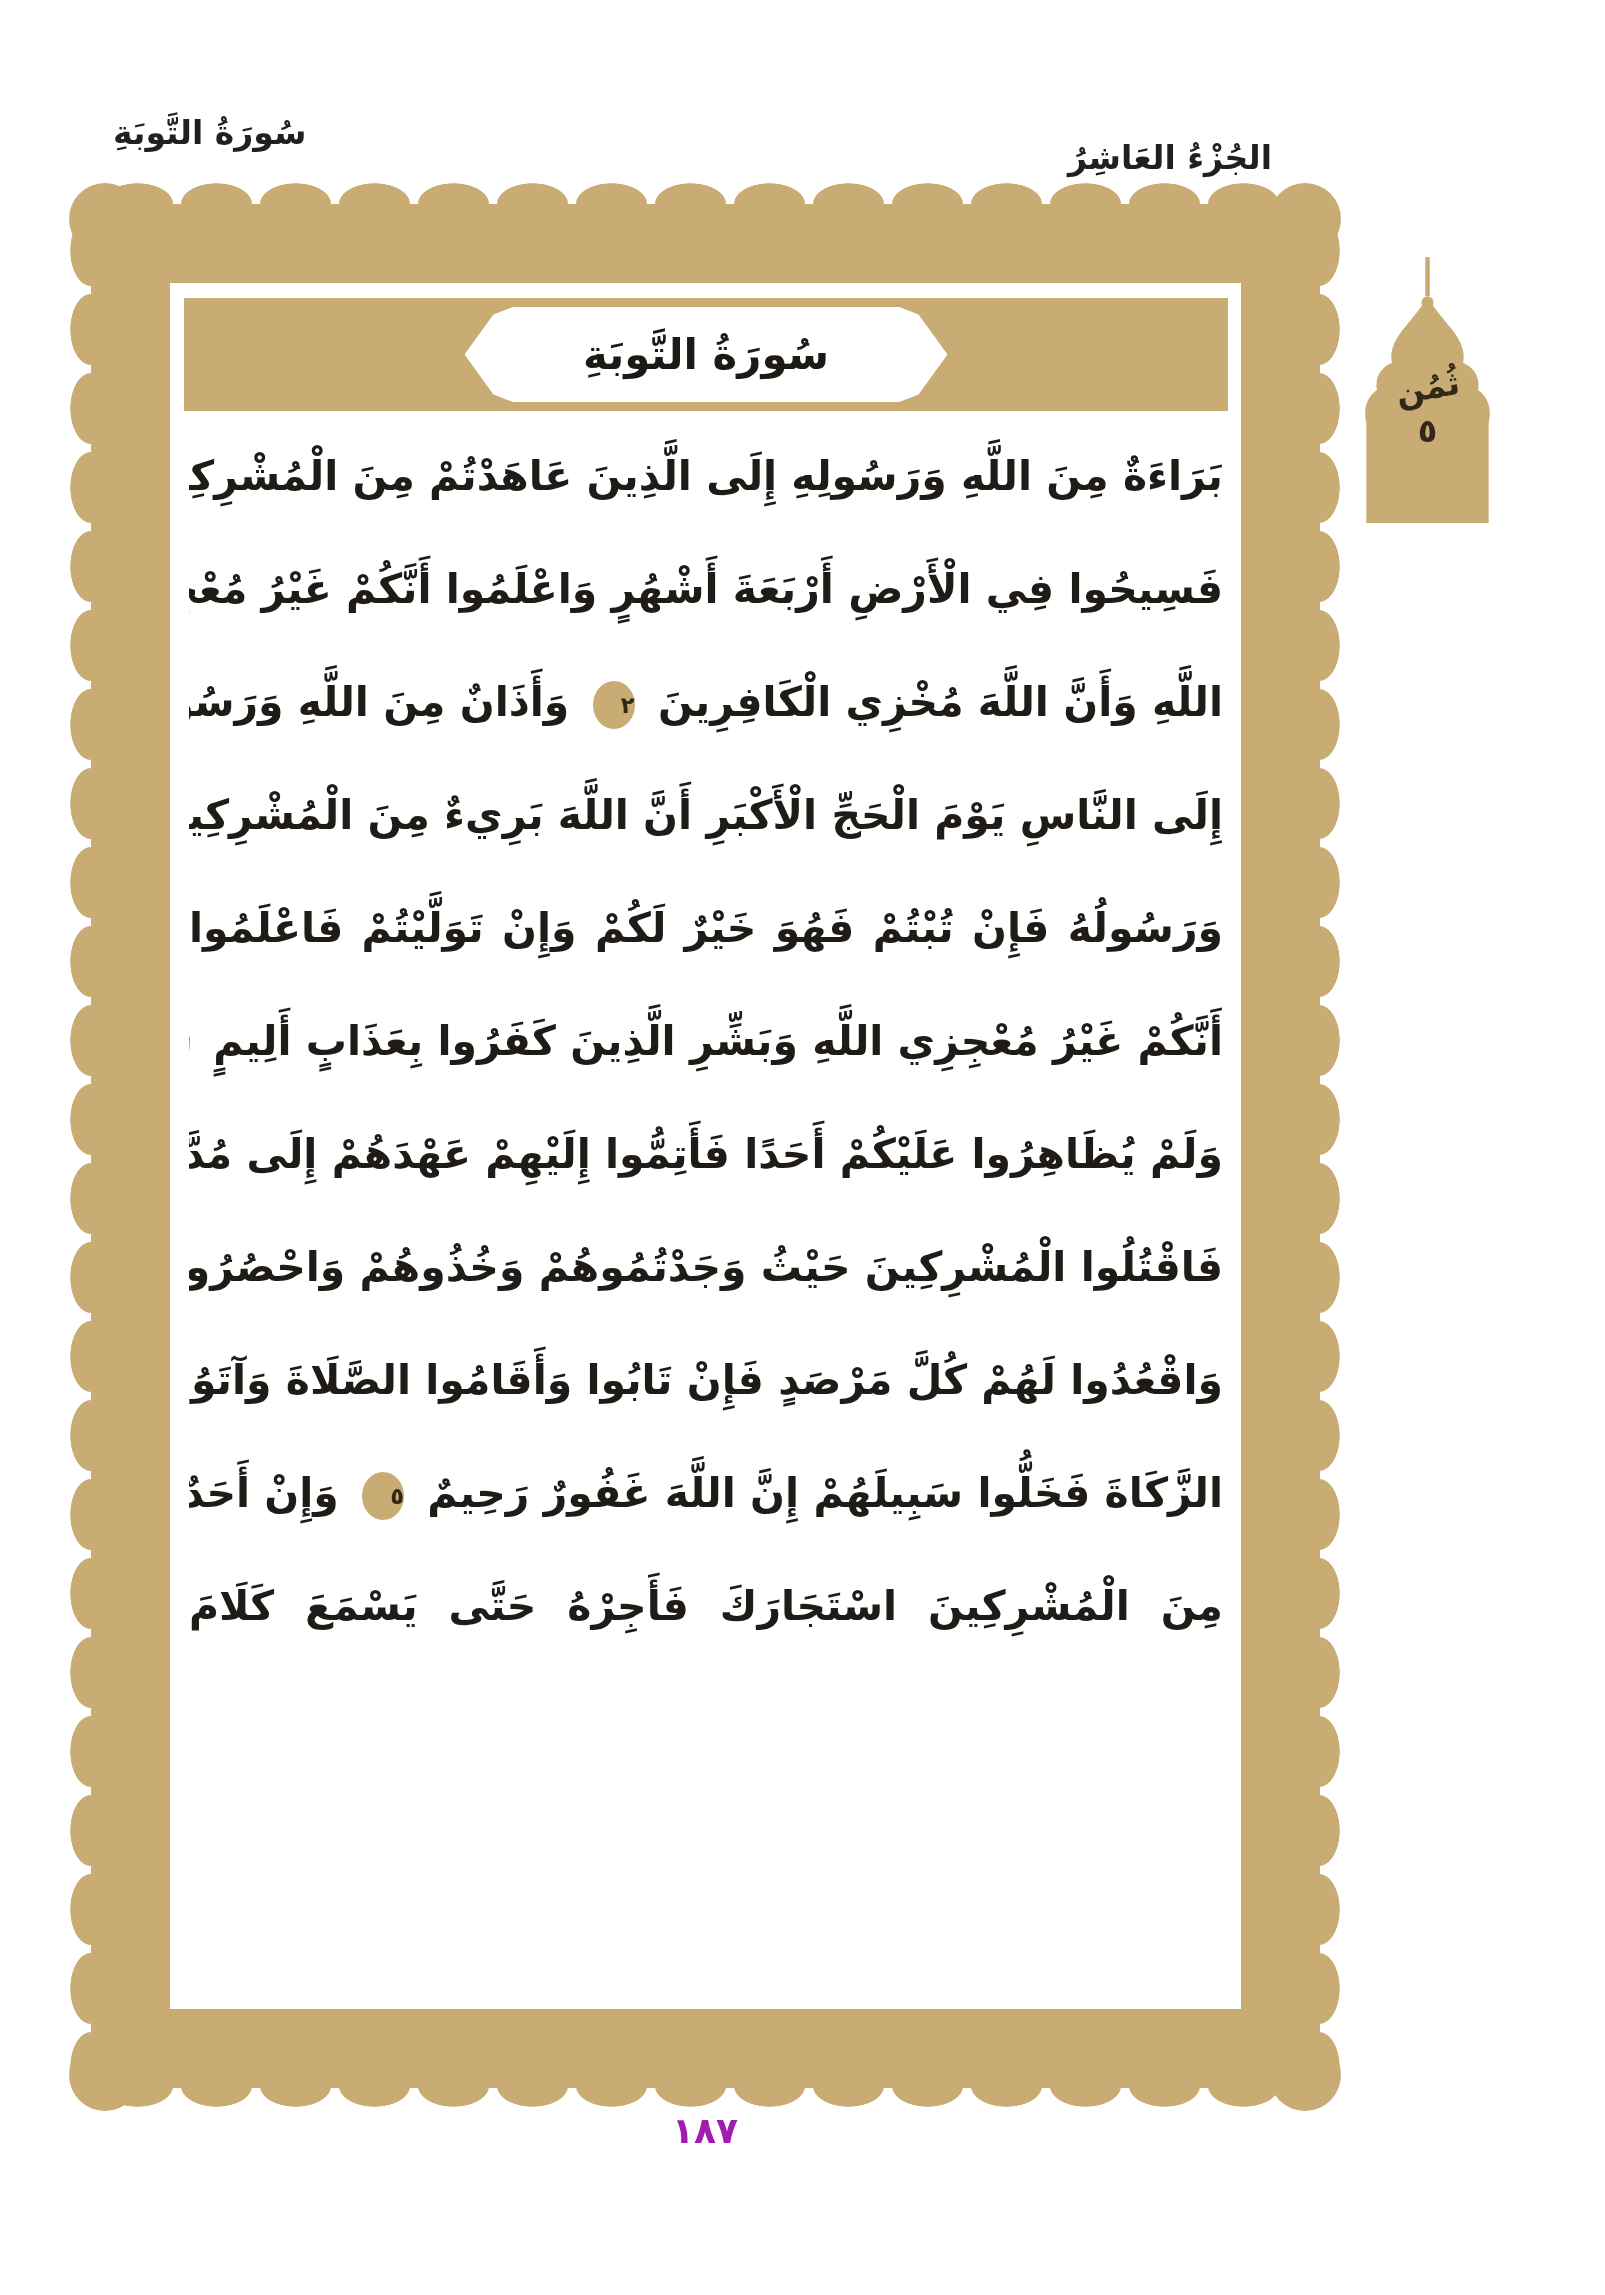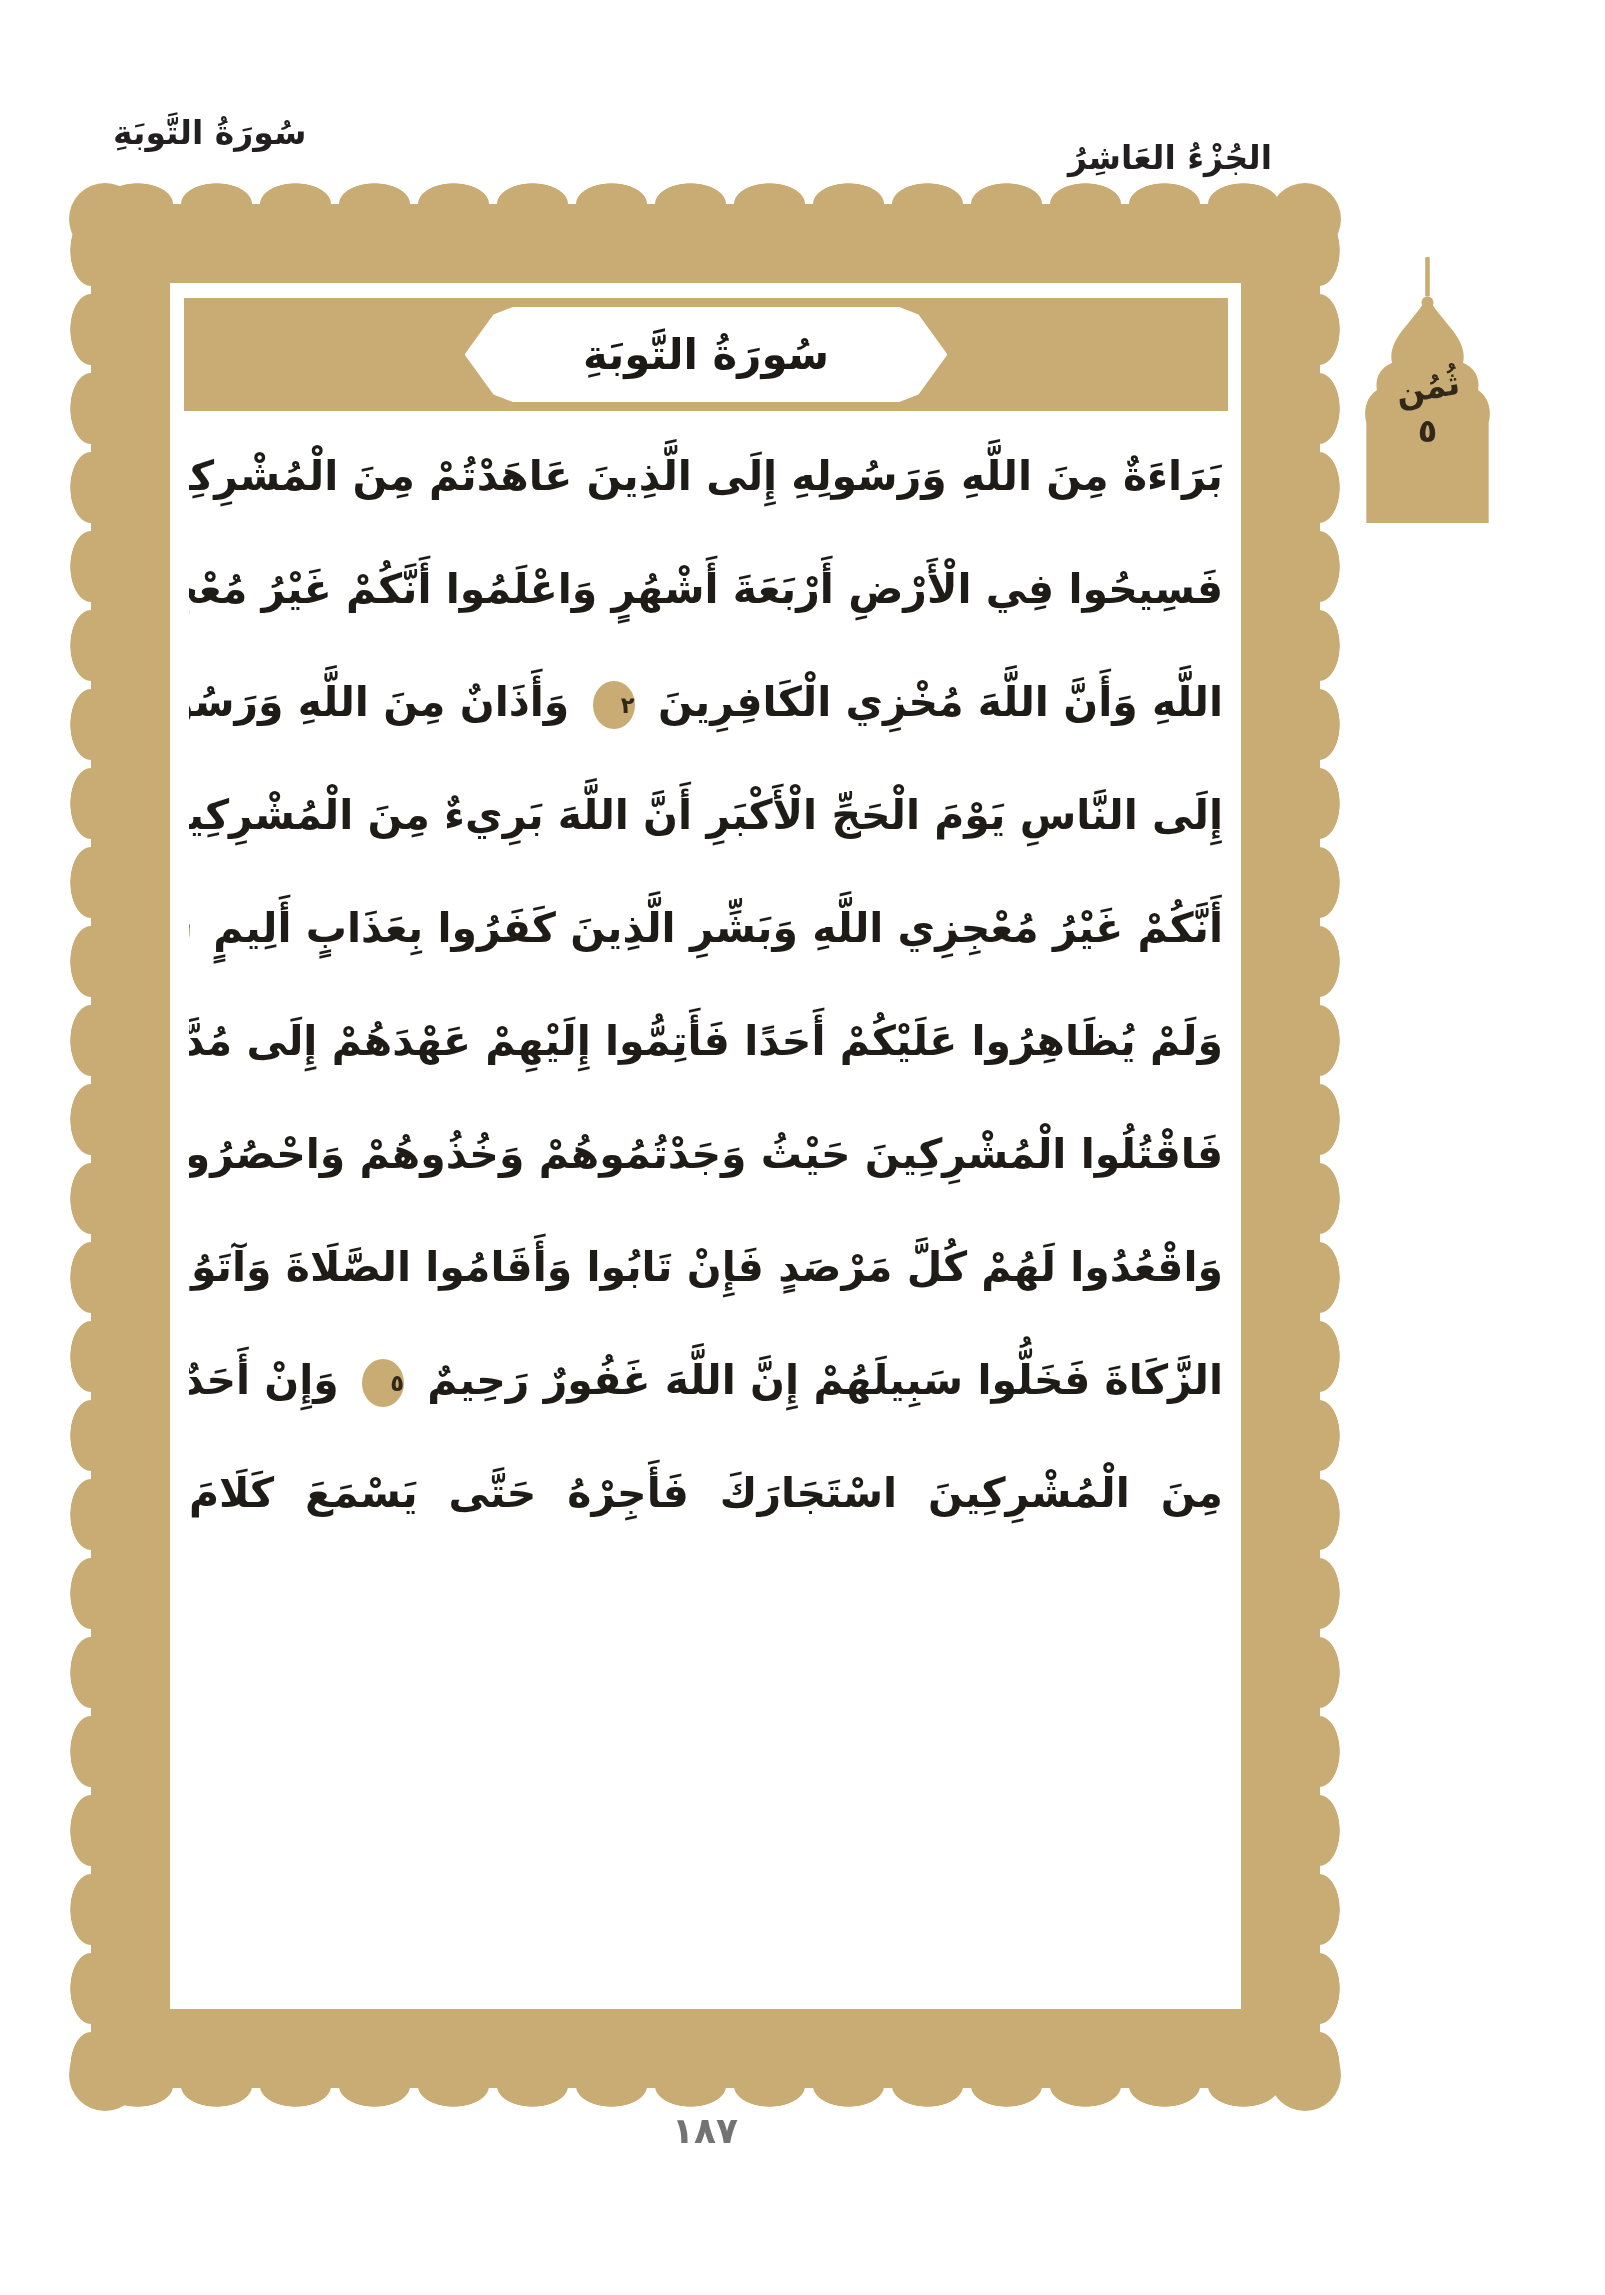--- a/index.html
+++ b/index.html
@@ -49,21 +49,21 @@
      color:#32281A;vertical-align:middle;}
 
   
   .dome-wrap{position:absolute;left:1352px;top:257px;width:151px;height:266px;}
   .dome-labels{position:absolute;left:1352px;top:368px;width:151px;text-align:center;color:#32281A;}
   .dome-labels .lbl{font-size:33px;font-weight:bold;transform:rotate(-10deg);display:block;}
   .dome-labels .num{font-size:32px;font-weight:bold;display:block;margin-top:4.5px;}
 
   
   .page-number{position:absolute;left:705px;top:2110px;transform:translateX(-50%);
-     font-size:36px;font-weight:bold;color:#737373;}
+     font-size:36px;font-weight:bold;color:#a21caf;}
 </style>
 </head>
 <body>
 
 <div class="page">
 
   <div class="run-head left">سُورَةُ التَّوبَةِ</div>
   <div class="run-head right">الجُزْءُ العَاشِرُ</div>
 
   <div>
@@ -85,20 +85,21 @@
     <div class="cartouche">
       <span class="title">سُورَةُ التَّوبَةِ</span>
     </div>
   </div>
 
   <div class="text-block">
     <div class="qline"><span>بَرَاءَةٌ مِنَ اللَّهِ وَرَسُولِهِ إِلَى الَّذِينَ عَاهَدْتُمْ مِنَ الْمُشْرِكِينَ</span> <span></span></div>
     <div class="qline"><span>فَسِيحُوا فِي الْأَرْضِ أَرْبَعَةَ أَشْهُرٍ وَاعْلَمُوا أَنَّكُمْ غَيْرُ مُعْجِزِي</span> <span></span></div>
     <div class="qline"><span>اللَّهِ وَأَنَّ اللَّهَ مُخْزِي الْكَافِرِينَ</span> <span class="verse-marker">٢</span> <span>وَأَذَانٌ مِنَ اللَّهِ وَرَسُولِهِ</span></div>
     <div class="qline"><span>إِلَى النَّاسِ يَوْمَ الْحَجِّ الْأَكْبَرِ أَنَّ اللَّهَ بَرِيءٌ مِنَ الْمُشْرِكِينَ</span> <span></span></div>
+    <div class="qline"><span>وَرَسُولُهُ فَإِنْ تُبْتُمْ فَهُوَ خَيْرٌ لَكُمْ وَإِنْ تَوَلَّيْتُمْ فَاعْلَمُوا</span> <span></span></div>
     <div class="qline"><span>أَنَّكُمْ غَيْرُ مُعْجِزِي اللَّهِ وَبَشِّرِ الَّذِينَ كَفَرُوا بِعَذَابٍ أَلِيمٍ</span> <span class="verse-marker">٣</span><span></span></div>
     <div class="qline"><span>وَلَمْ يُظَاهِرُوا عَلَيْكُمْ أَحَدًا فَأَتِمُّوا إِلَيْهِمْ عَهْدَهُمْ إِلَى مُدَّتِهِمْ</span> <span></span></div>
     <div class="qline"><span>فَاقْتُلُوا الْمُشْرِكِينَ حَيْثُ وَجَدْتُمُوهُمْ وَخُذُوهُمْ وَاحْصُرُوهُمْ</span> <span></span></div>
     <div class="qline"><span>وَاقْعُدُوا لَهُمْ كُلَّ مَرْصَدٍ فَإِنْ تَابُوا وَأَقَامُوا الصَّلَاةَ وَآتَوُا</span> <span></span></div>
     <div class="qline"><span>الزَّكَاةَ فَخَلُّوا سَبِيلَهُمْ إِنَّ اللَّهَ غَفُورٌ رَحِيمٌ</span> <span class="verse-marker">٥</span> <span>وَإِنْ أَحَدٌ</span></div>
     <div class="qline"><span>مِنَ الْمُشْرِكِينَ اسْتَجَارَكَ فَأَجِرْهُ حَتَّى يَسْمَعَ كَلَامَ</span> <span></span></div>
   </div>
 
   <div class="dome-wrap">
     <svg width="151" height="266" viewBox="0 0 200 352" xmlns="http://www.w3.org/2000/svg">

